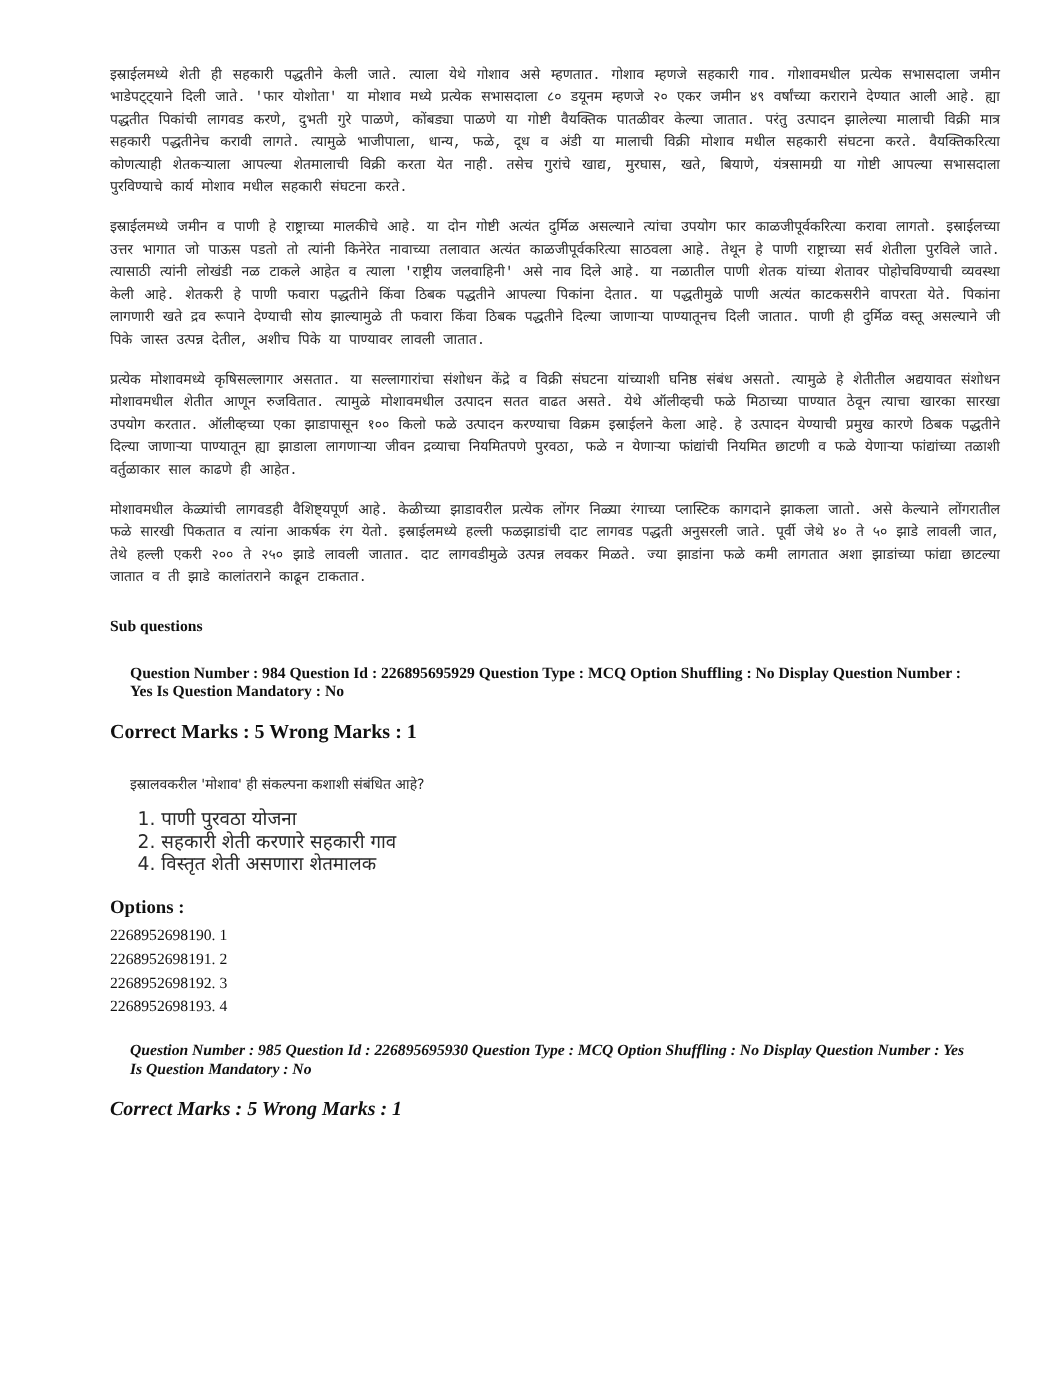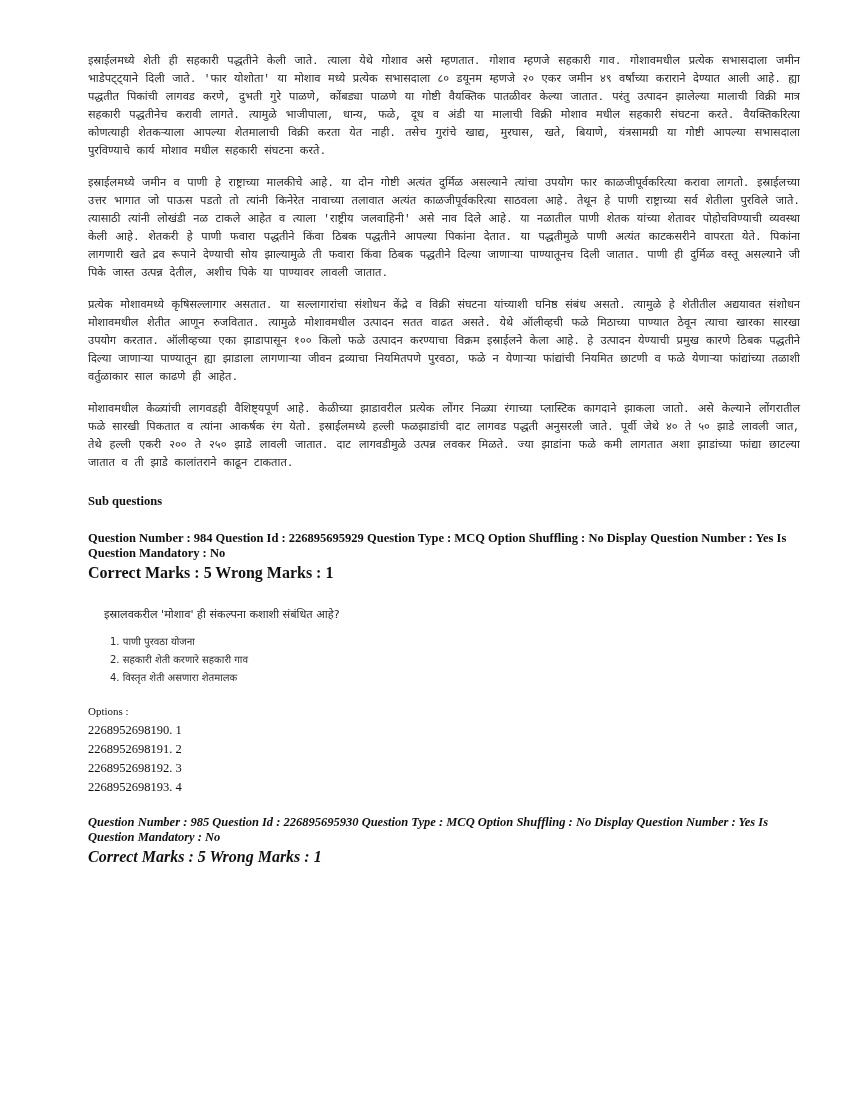--- a/index.html
+++ b/index.html
@@ -1,26 +1,26 @@
 <!DOCTYPE html>
 <html><head>
   <meta charset="utf-8">
   <style>
     html, body { margin: 0; padding: 0; background: #ffffff; }
     body { width: 850px; height: 1100px; position: relative; overflow: hidden; color: #111; }
     .page { position: absolute; left: 88px; top: 52px; width: 712px; }
     .title { font-family: "DejaVu Sans", sans-serif; font-weight: bold; font-size: 12.5px; margin: 0 0 16px 0; color: #1a1a1a; }
     .para { font-family: Liberation Mono, monospace; font-size: 11.2px; line-height: 18px; text-align: justify; margin: 0 0 14px 0; color: #2a2a2a; }
     .sub-head { font-family: "Liberation Serif", serif; font-weight: bold; font-size: 12.5px; margin: 22px 0 22px 0; }
-    .meta { font-family: "Liberation Serif", serif; font-weight: bold; font-size: 12.5px; line-height: 15px; margin: 0; }
+    .meta { font-family: "Liberation Serif", serif; font-weight: bold; font-size: 12.5px; line-height: 15px; margin: 16px; }
     .meta-marks { font-family: "Liberation Serif", serif; font-weight: bold; font-size: 16px; margin: 3px 0 0 0; }
     .question { font-family: "DejaVu Sans", sans-serif; font-size: 11.2px; margin: 24px 0 12px 16px; color: #2a2a2a; }
     .choices { list-style: none; margin: 0 0 18px 22px; padding: 0; }
-    .choices li { font-family: "DejaVu Sans", sans-serif; font-size: 10px; line-height: 18px; color: #2a2a2a; }
-    .opt-head { font-family: "Liberation Serif", serif; font-weight: normal; font-size: 11px; margin: 10px 0 4px 0; }
+    .choices li { font-family: "DejaVu Sans", sans-serif; font-size: 15px; line-height: 18px; color: #2a2a2a; }
+    .opt-head { font-family: "Liberation Serif", serif; font-weight: bold; font-size: 15px; margin: 10px 0 4px 0; }
     .opt-row { font-family: "Liberation Serif", serif; font-size: 12.5px; line-height: 19px; }
     .q-block-2 { margin-top: 18px; font-style: italic; }
   </style>
 </head>
 <body>
 
 <div class="page">
 
   <p class="para">इस्राईलमध्ये शेती ही सहकारी पद्धतीने केली जाते. त्याला येथे गोशाव असे म्हणतात. गोशाव म्हणजे सहकारी गाव. गोशावमधील प्रत्येक सभासदाला जमीन भाडेपट्ट्याने दिली जाते. 'फार योशोता' या मोशाव मध्ये प्रत्येक सभासदाला ८० डयूनम म्हणजे २० एकर जमीन ४९ वर्षांच्या कराराने देण्यात आली आहे. ह्या पद्धतीत पिकांची लागवड करणे, दुभती गुरे पाळणे, कोंबड्या पाळणे या गोष्टी वैयक्तिक पातळीवर केल्या जातात. परंतु उत्पादन झालेल्या मालाची विक्री मात्र सहकारी पद्धतीनेच करावी लागते. त्यामुळे भाजीपाला, धान्य, फळे, दूध व अंडी या मालाची विक्री मोशाव मधील सहकारी संघटना करते. वैयक्तिकरित्या कोणत्याही शेतकऱ्याला आपल्या शेतमालाची विक्री करता येत नाही. तसेच गुरांचे खाद्य, मुरघास, खते, बियाणे, यंत्रसामग्री या गोष्टी आपल्या सभासदाला पुरविण्याचे कार्य मोशाव मधील सहकारी संघटना करते.</p>
   <p class="para">इस्राईलमध्ये जमीन व पाणी हे राष्ट्राच्या मालकीचे आहे. या दोन गोष्टी अत्यंत दुर्मिळ असल्याने त्यांचा उपयोग फार काळजीपूर्वकरित्या करावा लागतो. इस्राईलच्या उत्तर भागात जो पाऊस पडतो तो त्यांनी किनेरेत नावाच्या तलावात अत्यंत काळजीपूर्वकरित्या साठवला आहे. तेथून हे पाणी राष्ट्राच्या सर्व शेतीला पुरविले जाते. त्यासाठी त्यांनी लोखंडी नळ टाकले आहेत व त्याला 'राष्ट्रीय जलवाहिनी' असे नाव दिले आहे. या नळातील पाणी शेतक यांच्या शेतावर पोहोचविण्याची व्यवस्था केली आहे. शेतकरी हे पाणी फवारा पद्धतीने किंवा ठिबक पद्धतीने आपल्या पिकांना देतात. या पद्धतीमुळे पाणी अत्यंत काटकसरीने वापरता येते. पिकांना लागणारी खते द्रव रूपाने देण्याची सोय झाल्यामुळे ती फवारा किंवा ठिबक पद्धतीने दिल्या जाणाऱ्या पाण्यातूनच दिली जातात. पाणी ही दुर्मिळ वस्तू असल्याने जी पिके जास्त उत्पन्न देतील, अशीच पिके या पाण्यावर लावली जातात.</p>

